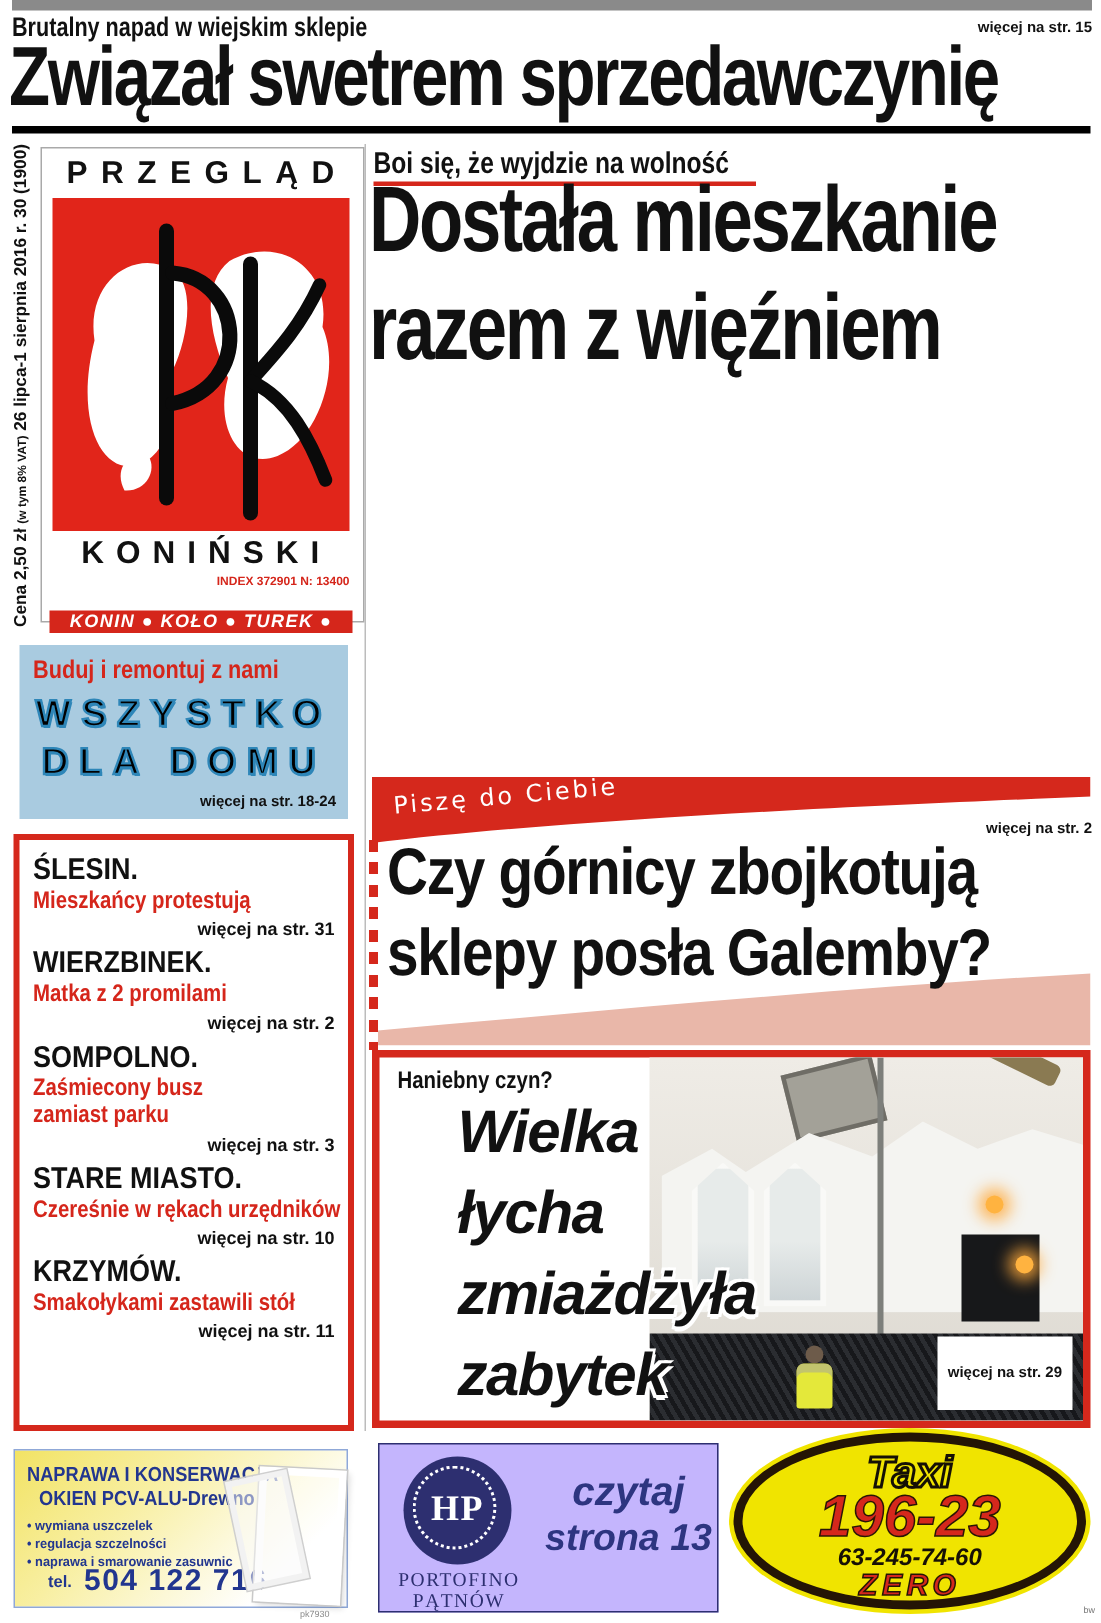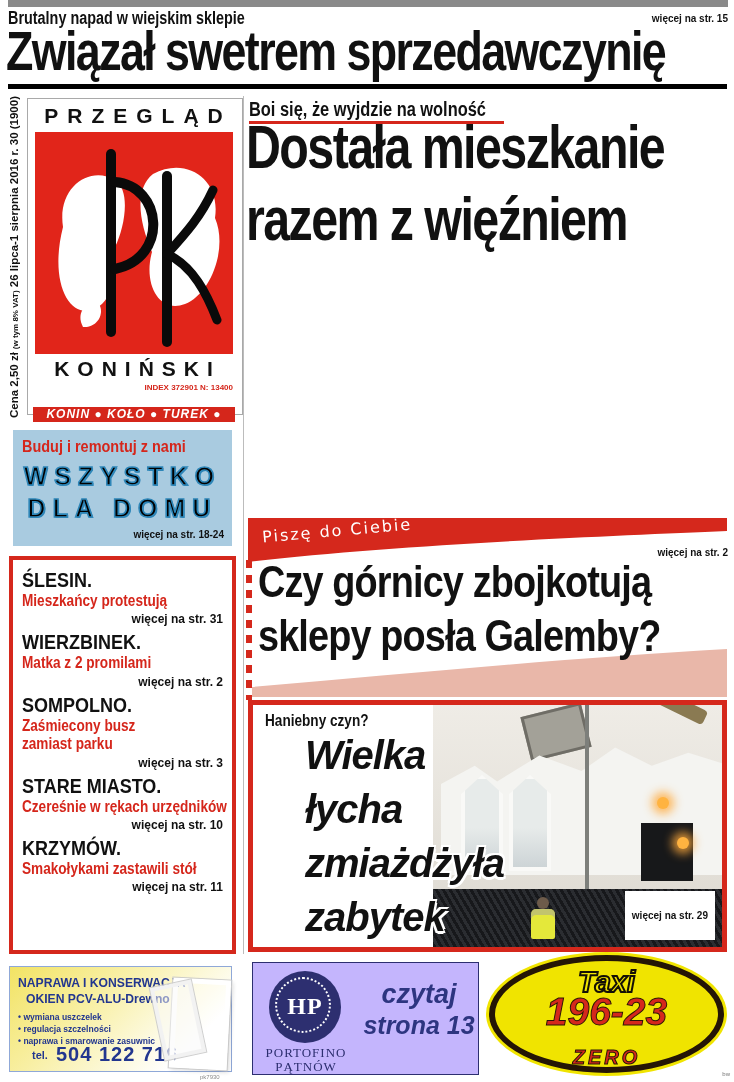--- a/index.html
+++ b/index.html
@@ -281,17 +281,18 @@
     <div class="abs pname pn2">PĄTNÓW</div>
     <div class="abs cta cta1">czytaj</div>
     <div class="abs cta cta2">strona 13</div>
   </div>
 
   <div class="abs taxi">
     <div class="abs taxishape"></div>
     <div class="abs taxiring"></div>
     <div class="abs taxibrand">Taxi</div>
     <div class="abs taxinum">196-23</div>
+    <div class="abs taxiphone">63-245-74-60</div>
     <div class="abs taxizero">ZERO</div>
   </div>
 
   <div class="abs bwmark">bw</div>
 </div>
 
 </body></html>

